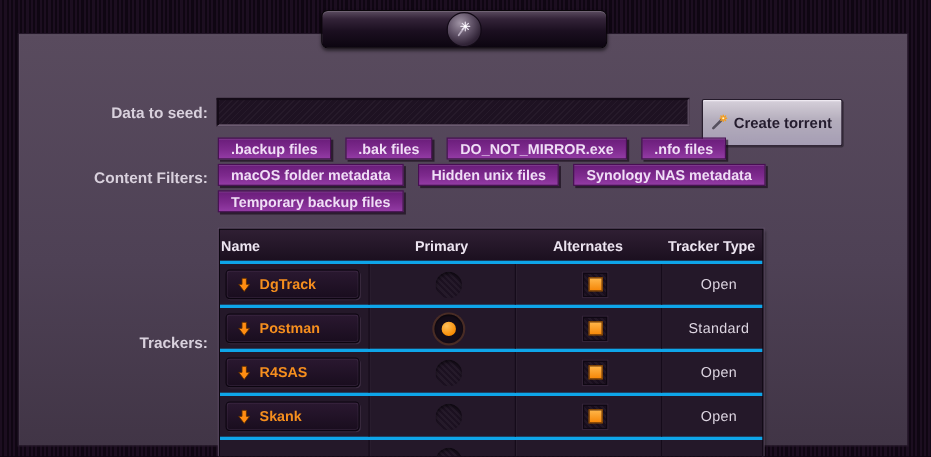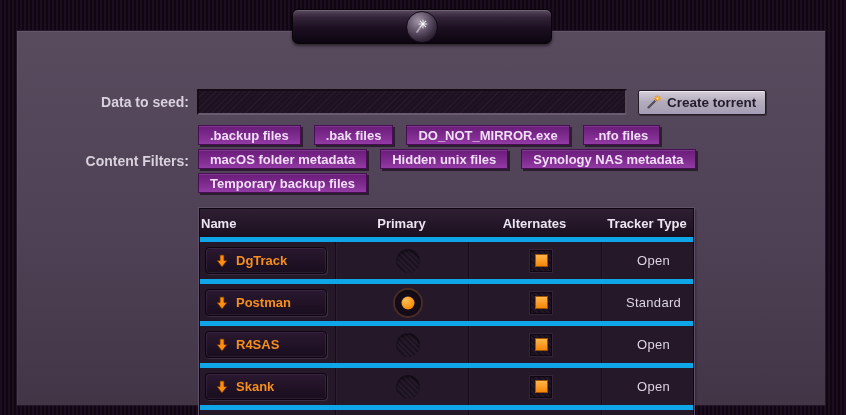--- a/index.html
+++ b/index.html
@@ -34,21 +34,21 @@
   #lbl-filters{top:122px;}
   #lbl-trackers{top:272px;}
   .seed-input{
     position:absolute;left:180px;top:58px;width:414px;height:22px;
     background-color:#1e1222;
     background-image:repeating-linear-gradient(135deg,rgba(255,255,255,0.035) 0 1px,transparent 1px 4px);
     border:2px solid #140b17;border-bottom-color:#6b5b70;border-right-color:#594a5e;
     color:#e8e0ec;font-size:13px;padding:0 6px;outline:none;font-family:inherit;
   }
   .create-btn{
-    position:absolute;left:621px;top:59px;height:25px;padding:0 9px 0 7px;
+    position:absolute;left:621px;top:59px;height:43px;padding:0 9px 0 7px;
     display:inline-flex;align-items:center;gap:5px;
     background:linear-gradient(180deg,#d6d0da 0%,#b4adbc 45%,#a59db4 100%);
     border:1px solid #241a2a;border-radius:2px;
     box-shadow:inset 0 1px 0 #eee9f1, 1px 1px 0 rgba(0,0,0,0.35);
     color:#241c2e;font-weight:bold;font-size:13.5px;font-family:inherit;cursor:pointer;
   }
   #chip-rows{position:absolute;left:181px;top:94px;width:500px;}
   .chip-row{display:flex;gap:13px;margin-bottom:4px;height:20px;}
   .chip{
     display:inline-flex;align-items:center;padding:0 11px;
@@ -60,21 +60,21 @@
   .table{
     position:absolute;left:182px;top:177px;width:493px;background:#241829;
     border:1px solid #0d0711;
     box-shadow:0 0 0 1px #5f4f67, 2px 2px 2px rgba(0,0,0,0.3);
   }
   .thead{display:grid;grid-template-columns:135px 133px 133px 92px;height:28px;
     background:linear-gradient(180deg,#2f1f33,#1b0f1f);}
   .th{display:flex;align-items:center;color:#ece4f0;font-weight:bold;font-size:13px;}
   .th.c0{padding-left:1px;}
   .th.c1,.th.c2,.th.c3{justify-content:center;}
-  .trow{display:grid;grid-template-columns:135px 133px 133px 92px;height:37px;border-top:5px solid #0ea5e9;}
+  .trow{display:grid;grid-template-columns:135px 133px 133px 92px;height:37px;border-top:3px solid #0ea5e9;}
   .td{display:flex;align-items:center;}
   .td.c0{padding-left:5px;}
   .td.center{justify-content:center;padding-left:12px;}
   .td.c1,.td.c2,.td.c3{border-left:1px solid #150b19;box-shadow:inset 1px 0 0 rgba(255,255,255,0.03);}
   .tracker-btn{
     display:inline-flex;align-items:center;gap:8px;height:27px;padding:0 10px;min-width:122px;
     background:linear-gradient(180deg,#2a1830,#190d1e);
     border:1px solid #0c0510;border-radius:4px;
     box-shadow:1px 1px 0 rgba(150,125,160,0.22), inset 0 0 0 1px rgba(130,100,140,0.18);
     color:#f68f1e;font-weight:bold;font-size:13px;font-family:inherit;cursor:pointer;box-sizing:border-box;
@@ -170,20 +170,21 @@
         <div class="chip-row">
           <div class="chip">macOS folder metadata</div>
           <div class="chip">Hidden unix files</div>
           <div class="chip">Synology NAS metadata</div>
         </div>
         <div class="chip-row">
           <div class="chip">Temporary backup files</div>
         </div>
       </div>
 
+    <div class="flabel" id="lbl-trackers">Trackers:</div>
 
     <div class="table">
       <div class="thead" id="thead">
           <div class="th c0">Name</div>
           <div class="th c1">Primary</div>
           <div class="th c2">Alternates</div>
           <div class="th c3">Tracker Type</div>
         </div>
       <div id="tbody">
           <div class="trow">

